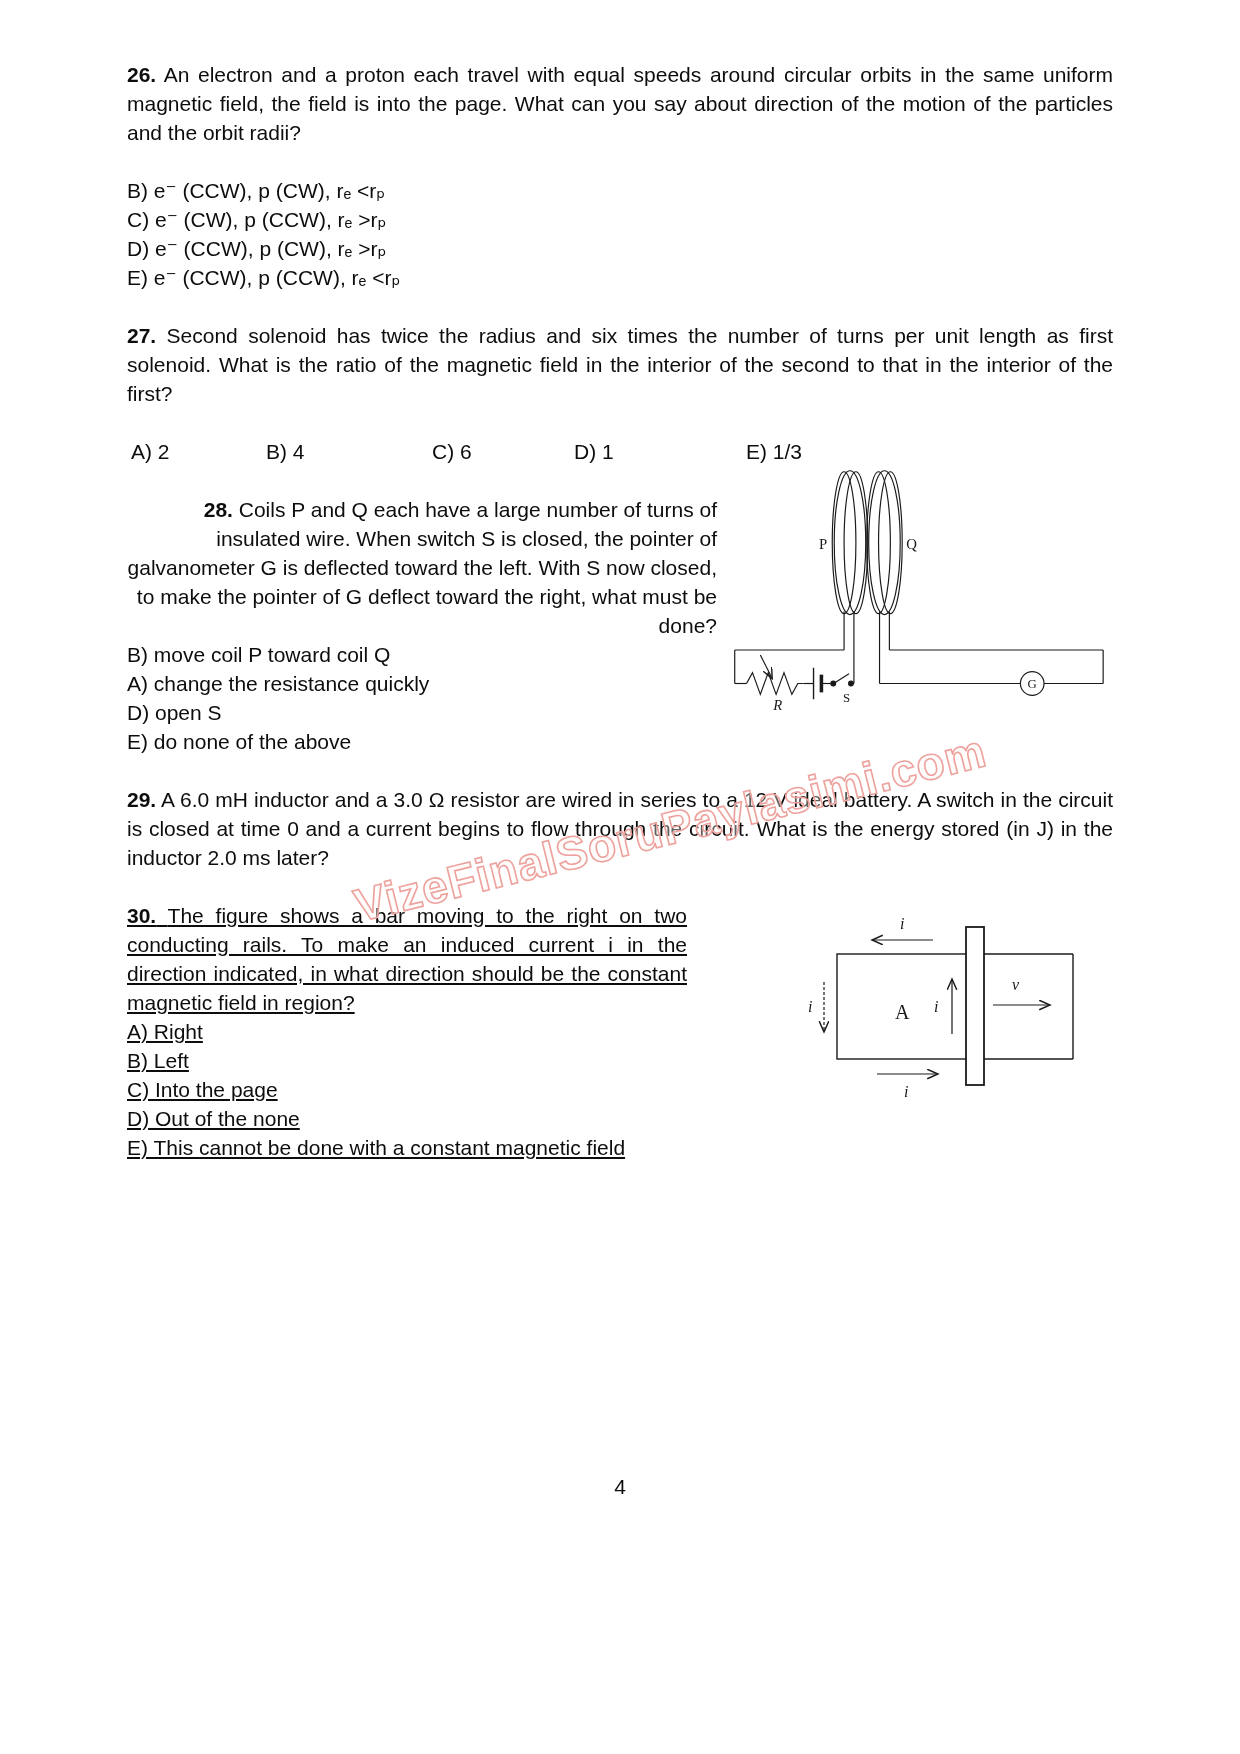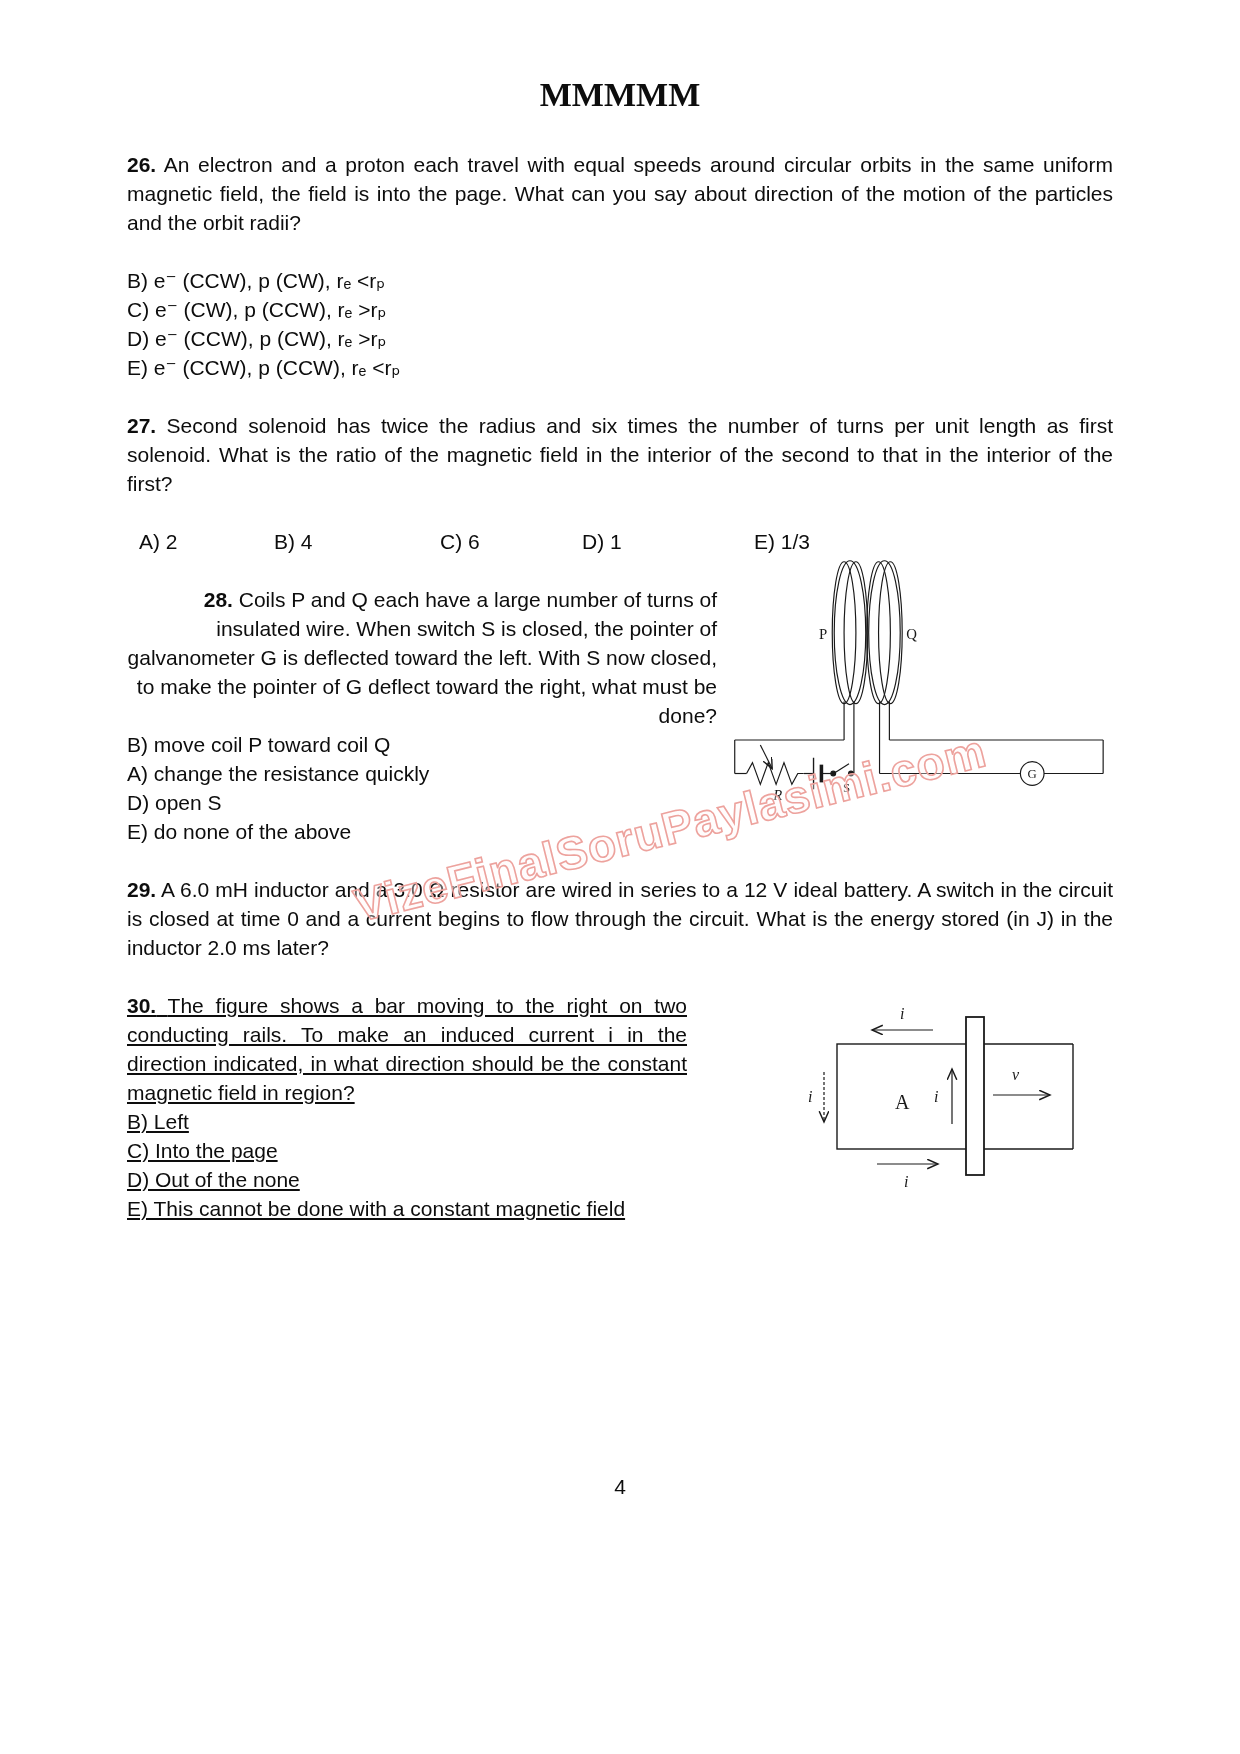--- a/index.html
+++ b/index.html
@@ -14,21 +14,21 @@
     font-weight:bold;font-size:34px;line-height:42px;text-align:center;
     margin:14px 0 34px 0;
   }
   .question{margin:0 0 29px 0;}
   .qtext{margin:0;text-align:justify;}
   .qtext.ragged{text-align:right;}
   .qnum{font-weight:bold;}
   .opts{margin:29px 0 0 0;}
   .opts.tight{margin:0;}
   .opt{display:block;}
-  .optrow{margin:29px 0 0 12px;white-space:nowrap;}
+  .optrow{margin:29px 0 0 4px;white-space:nowrap;}
   .optrow span{display:inline-block;}
   .q27row .o0{width:135px}.q27row .o1{width:166px}.q27row .o2{width:142px}.q27row .o3{width:172px}
   .q29row .o0{width:113px}.q29row .o1{width:180px}.q29row .o2{width:195px}.q29row .o3{width:207px}
   .two-col{display:flex;align-items:flex-start;}
   .col28{flex:0 0 590px;}
   .col30{flex:0 0 560px;text-decoration:underline;}
   .fig28{margin-top:-41px;margin-left:0;}
   .fig30{margin-top:-4px;margin-left:113px;}
   svg{display:block;}
   .figlabel{font-family:"Liberation Serif","DejaVu Serif",serif;}
@@ -42,21 +42,20 @@
   }
   .pagenum{position:absolute;left:0;top:1472px;width:100%;text-align:center;margin:0;}
 </style>
 </head>
 <body>
 
 <div class="page">
 
   <div class="watermark">VizeFinalSoruPaylasimi.com</div>
 
-  <h1 class="title">MMMMM</h1>
 
   <section class="question">
     <p class="qtext"><span class="qnum">26.</span> <span>An electron and a proton each travel with equal speeds around circular orbits in the same uniform magnetic field, the field is into the page. What can you say about direction of the motion of the particles and the orbit radii?</span></p>
     <div class="opts">
       <span class="opt">B) e⁻ (CCW), p (CW), rₑ &lt;rₚ</span>
       <span class="opt">C) e⁻ (CW), p (CCW), rₑ &gt;rₚ</span>
       <span class="opt">D) e⁻ (CCW), p (CW), rₑ &gt;rₚ</span>
       <span class="opt">E) e⁻ (CCW), p (CCW), rₑ &lt;rₚ</span>
     </div>
   </section>
@@ -135,20 +134,21 @@
   </section>
 
   <section class="question">
     <p class="qtext"><span class="qnum">29.</span> <span>A 6.0 mH inductor and a 3.0 Ω resistor are wired in series to a 12 V ideal battery. A switch in the circuit is closed at time 0 and a current begins to flow through the circuit. What is the energy stored (in J) in the inductor 2.0 ms later?</span></p>
   </section>
 
   <section class="question two-col">
     <div class="col30">
       <p class="qtext"><span class="qnum">30.</span> <span>The figure shows a bar moving to the right on two conducting rails. To make an induced current i in the direction indicated, in what direction should be the constant magnetic field in region?</span></p>
       <div class="opts tight">
+        <span class="opt">A) Right</span>
         <span class="opt">B) Left</span>
         <span class="opt">C) Into the page</span>
         <span class="opt">D) Out of the none</span>
         <span class="opt">E) This cannot be done with a constant magnetic field</span>
       </div>
     </div>
     <svg class="fig30" width="290" height="215" viewBox="0 0 290 215">
       <defs>
         <marker id="ah30" markerWidth="12" markerHeight="10" refX="9" refY="4" orient="auto">
           <path d="M0,0 L9,4 L0,8" fill="none" stroke="#1a1a1a" stroke-width="1.2"></path>

